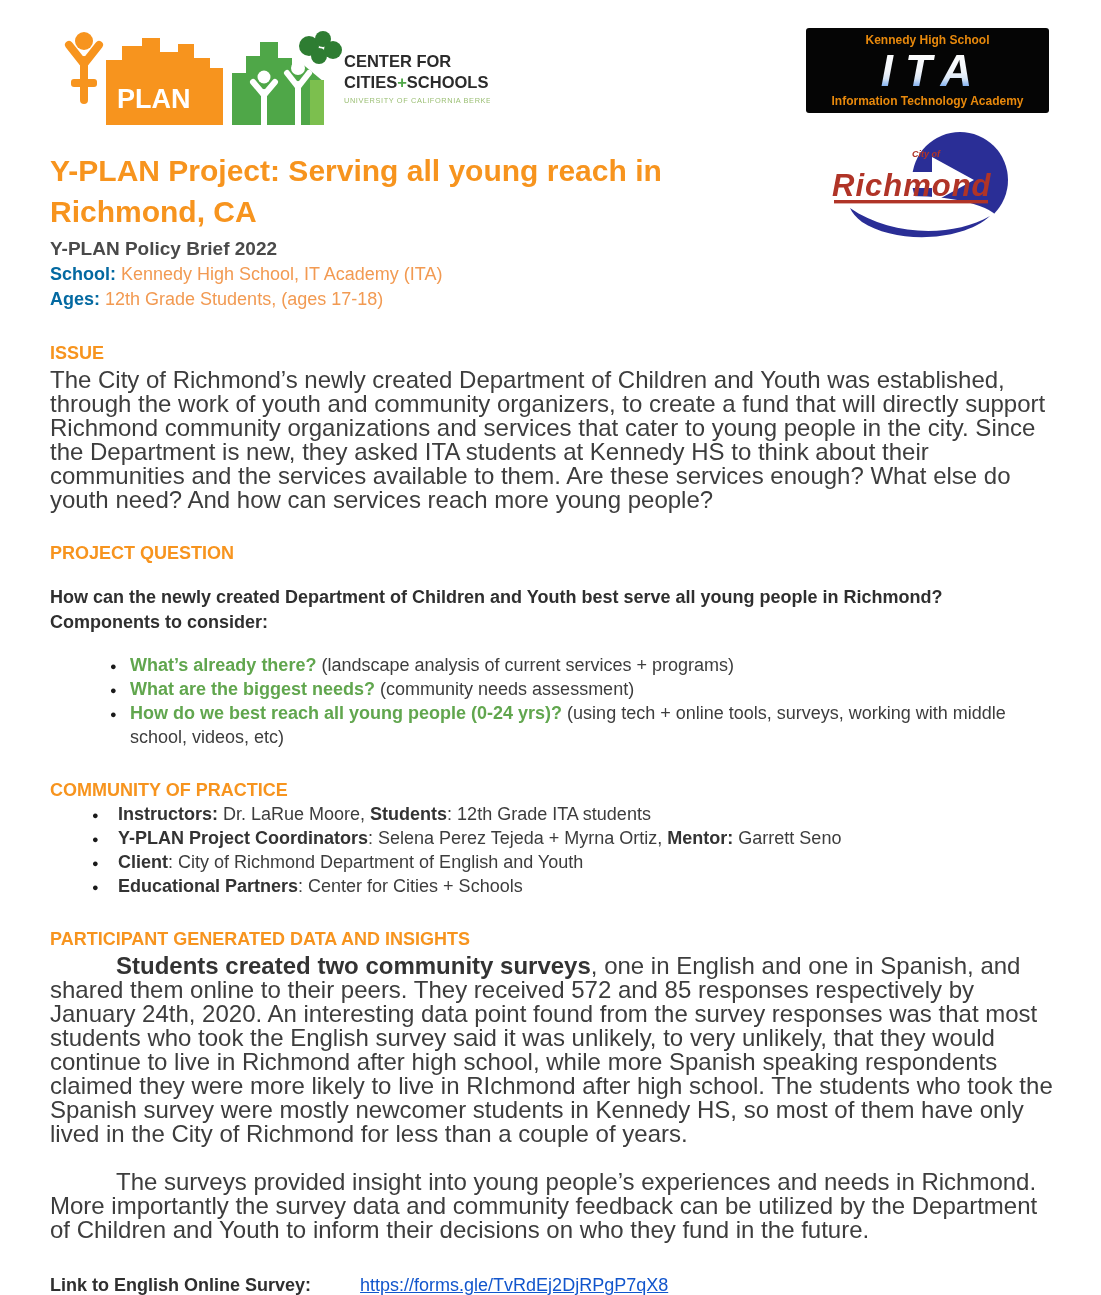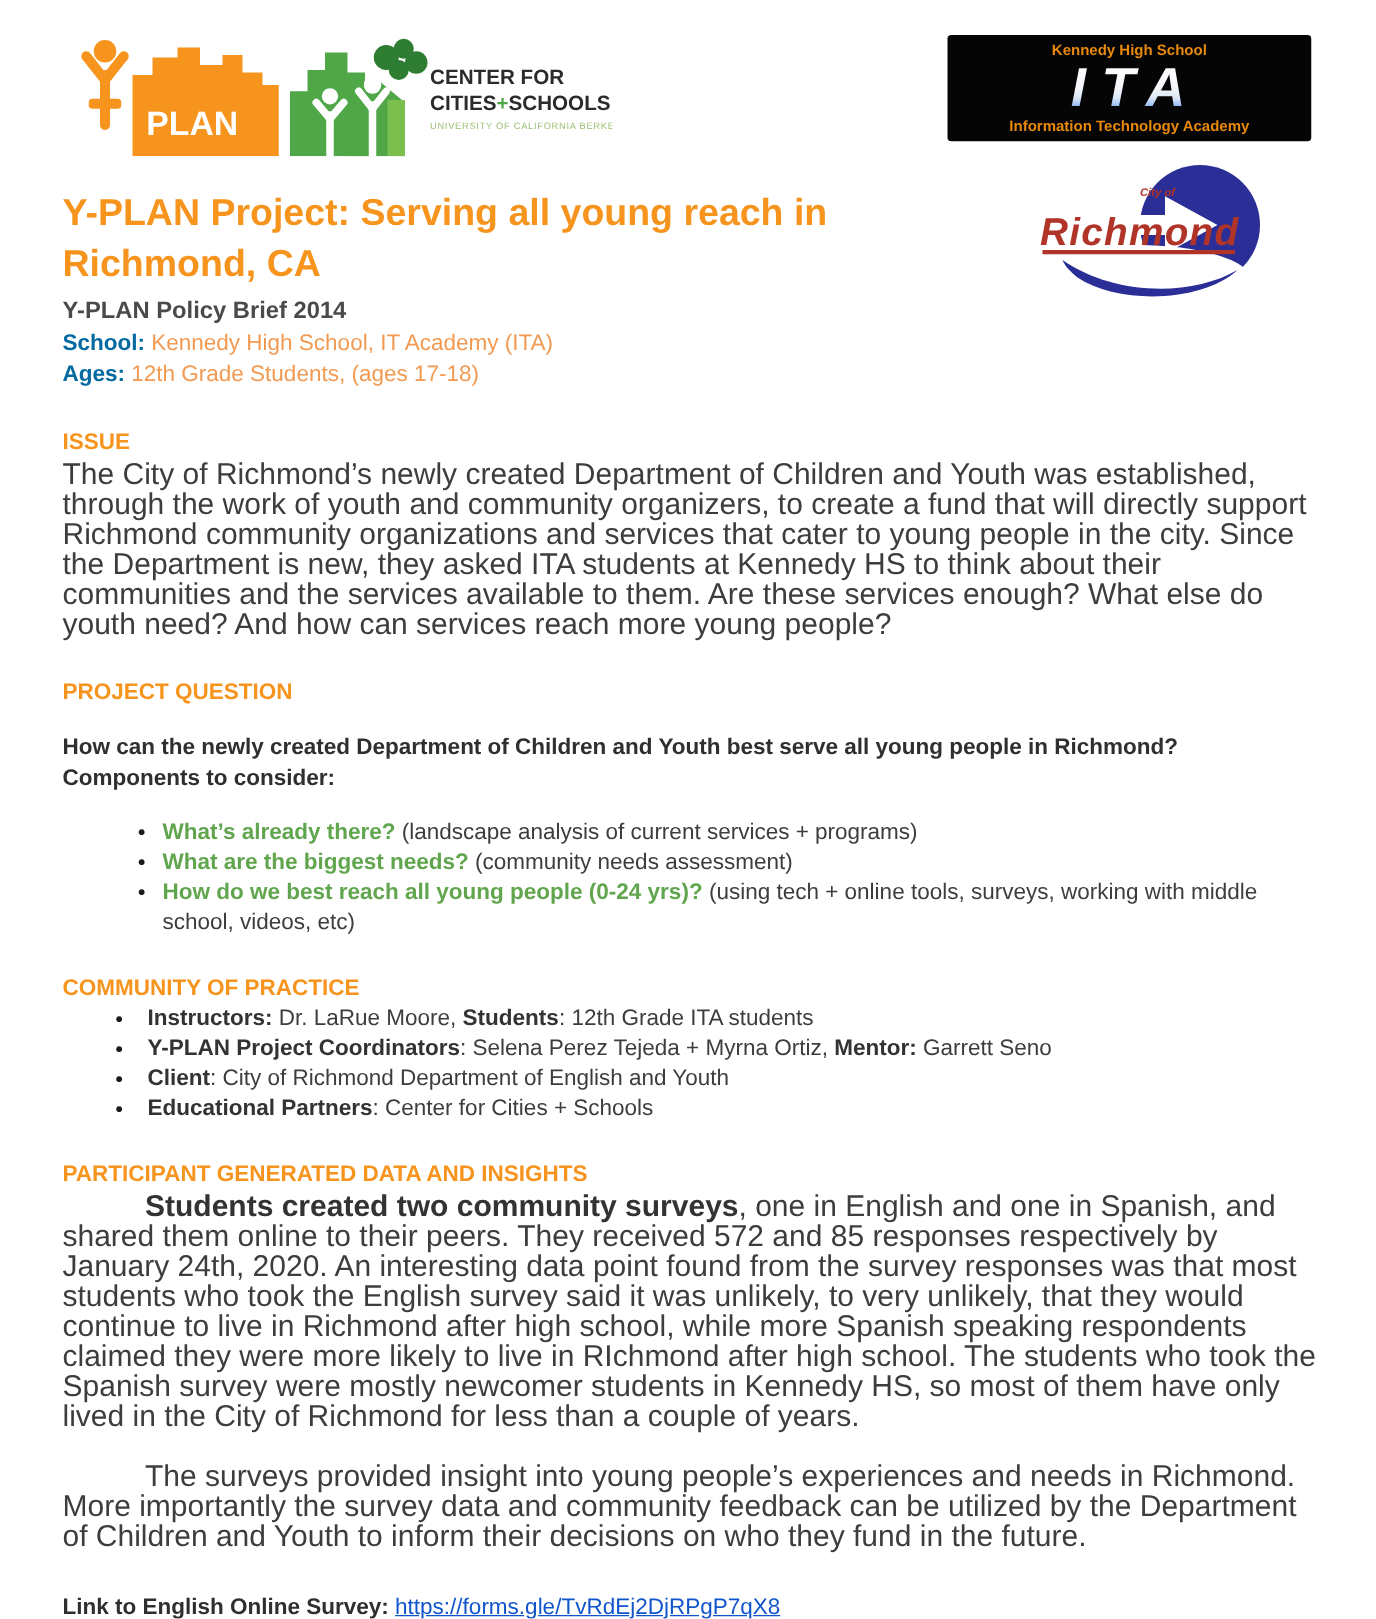--- a/index.html
+++ b/index.html
@@ -5,21 +5,21 @@
   html,body { margin:0; padding:0; background:#ffffff; }
   .page {
     position:relative; width:1101px; height:1295px; background:#ffffff;
     font-family:"Liberation Sans", sans-serif; color:#3d3d3d; overflow:hidden;
   }
   
   .header-row { display:flex; justify-content:space-between; align-items:flex-start;
     padding:28px 52px 0 60px; }
   .yplan-logo-svg { display:block; }
   .ita-logo {
-    width:291px; height:85px; background:#050505; border-radius:3px;
+    width:243px; height:85px; background:#050505; border-radius:3px;
     display:flex; flex-direction:column; align-items:center; justify-content:space-between;
     padding:6px 8px; box-sizing:border-box;
   }
   .ita-top, .ita-bottom { color:#E8890C; font-size:12px; font-weight:700; line-height:1; white-space:nowrap; }
   .ita-main {
     font-size:44px; font-weight:700; font-style:italic; letter-spacing:12px; line-height:0.95;
     padding-left:10px;
     background:linear-gradient(180deg,#ffffff 0%,#f2f5fa 52%,#d9e6f6 70%,#8db8f2 86%,#5b95e8 100%);
     -webkit-background-clip:text; background-clip:text; color:transparent;
   }
@@ -41,21 +41,21 @@
   ul.blist li { position:relative; max-width:940px; font-size:18px; line-height:24px; color:#3d3d3d; }
   ul.pq li { padding-left:20px; }
   ul.cop li { padding-left:26px; }
   ul.blist li::before { content:"●"; position:absolute; left:0; top:1px; font-size:11px; color:#1a1a1a; }
   .b { font-weight:700; color:#333333; }
   .green { font-weight:700; color:#61A64E; }
   .indent { text-indent:66px; }
   .links-block { margin-top:30px; }
   .link-line { font-size:18px; line-height:26px; }
   .link-label { font-weight:700; color:#2f2f2f; }
-  a.url { color:#1155CC; text-decoration:underline; }
+  a.url { color:#1155CC; text-decoration:underline;margin-left:44px; }
 </style>
 </head>
 <body>
 
 <div class="page">
 
   <div class="header-row">
 
     <div>
       <svg class="yplan-logo-svg" width="430" height="97" viewBox="0 0 430 97">
@@ -115,21 +115,21 @@
       <text x="92" y="27" font-size="9" font-style="italic" font-weight="bold" fill="#B03427">City of</text>
       <text x="12" y="66" font-size="31" font-weight="bold" font-style="italic" fill="#B03427" letter-spacing="1">Richmond</text>
       <rect x="14" y="70" width="154" height="3.4" fill="#B03427"></rect>
     </svg>
   </div>
 
   <div class="content">
 
     <h1 class="page-title">Y-PLAN Project: Serving all young reach in Richmond, CA</h1>
 
-    <div class="brief">Y-PLAN Policy Brief 2014</div>
+    <div class="brief">Y-PLAN Policy Brief 2022</div>
     <div class="meta-line"><span class="meta-label">School:</span><span> Kennedy High School, IT Academy (ITA)</span></div>
     <div class="meta-line"><span class="meta-label">Ages:</span><span> 12th Grade Students, (ages 17-18)</span></div>
 
     <div class="sec-h">ISSUE</div>
     <p class="body-p">The City of Richmond’s newly created Department of Children and Youth was established, through the work of youth and community organizers, to create a fund that will directly support Richmond community organizations and services that cater to young people in the city. Since the Department is new, they asked ITA students at Kennedy HS to think about their communities and the services available to them. Are these services enough? What else do youth need? And how can services reach more young people?</p>
 
     <div class="sec-h">PROJECT QUESTION</div>
     <p class="q-intro">How can the newly created Department of Children and Youth best serve all young people in Richmond? Components to consider:</p>
     <ul class="blist pq">
       <li><span class="green">What’s already there?</span><span> (landscape analysis of current services + programs)</span></li>

